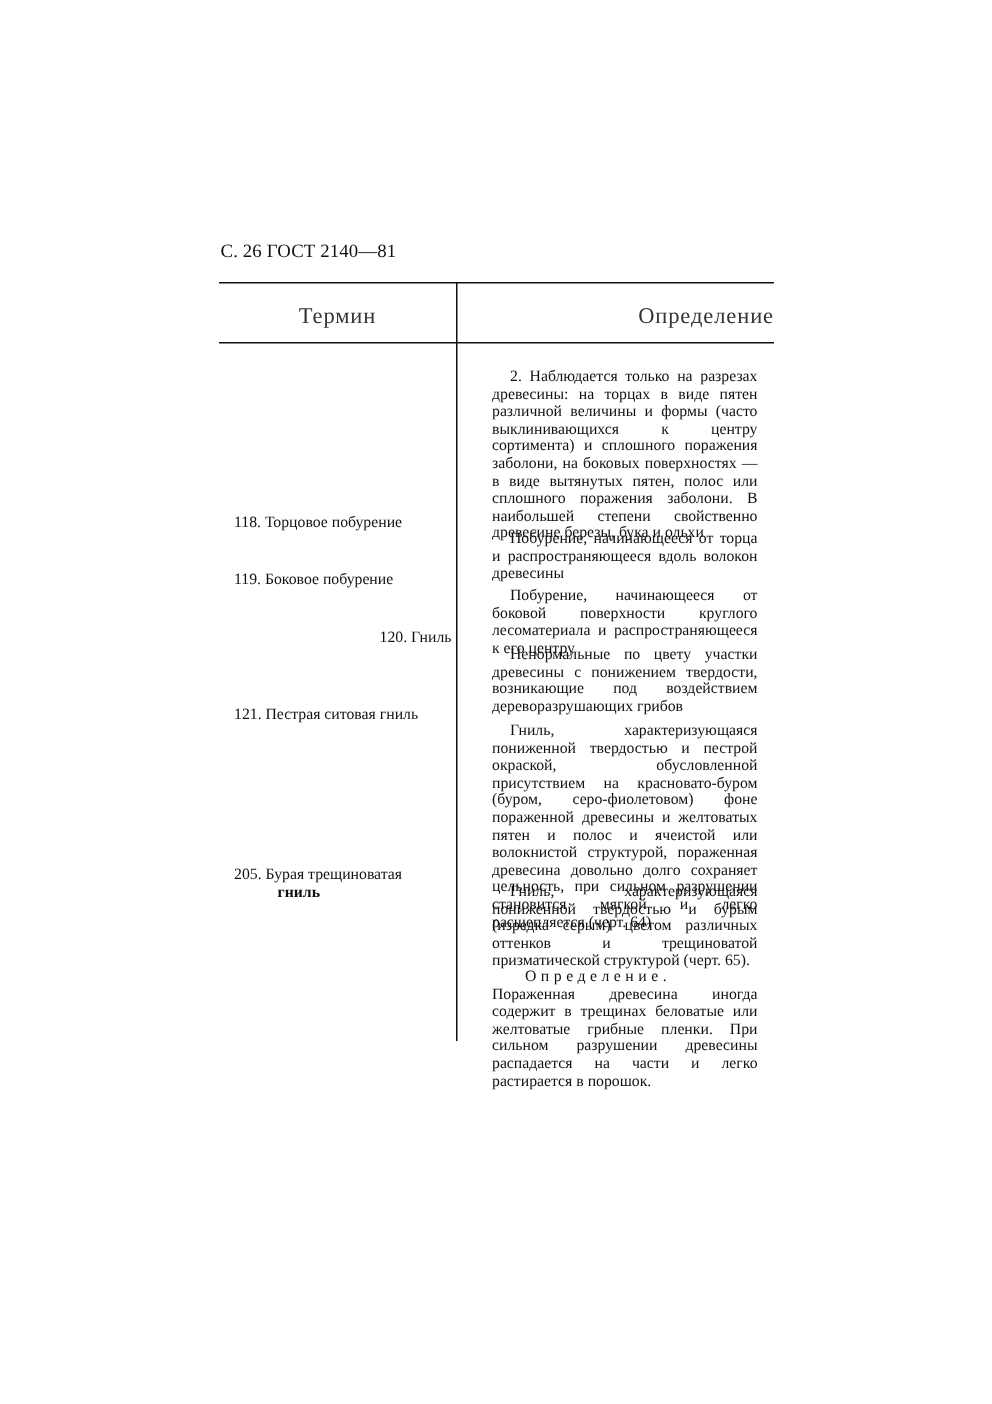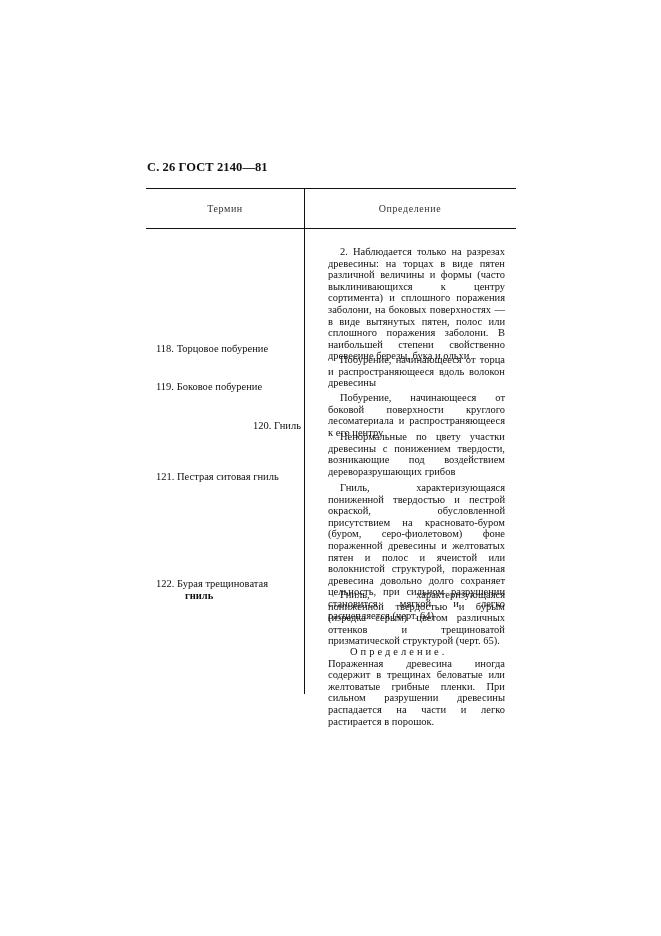--- a/index.html
+++ b/index.html
@@ -2,26 +2,26 @@
 <html><head>
   <meta charset="utf-8">
   <style>
     html, body { margin: 0; padding: 0; }
     body {
       width: 661px; height: 936px; background: #ffffff; position: relative; overflow: hidden;
       font-family: "Liberation Serif", "DejaVu Serif", serif; color: #111;
     }
     .page-header {
       position: absolute; left: 147px; top: 160px;
-      font-weight: bold; font-size: 12.5px; letter-spacing: 0.1px;
+      font-weight: normal; font-size: 12.5px; letter-spacing: 0.1px;
     }
     .hline { position: absolute; left: 146px; width: 370px; height: 0; border-top: 1.6px solid #111; }
     .vline { position: absolute; left: 304px; width: 0; border-left: 1.4px solid #111; }
     .col-head {
-      position: absolute; top: 203px; font-size: 10px; letter-spacing: 0.6px; color: #333;
+      position: absolute; top: 203px; font-size: 15px; letter-spacing: 0.6px; color: #333;
       text-align: center;
     }
     .term {
       position: absolute; left: 156px; width: 145px; font-size: 10.5px; line-height: 11.5px;
     }
     .term .num { font-weight: normal; }
     .term .name { font-weight: normal; }
     .term .cont { display: block; padding-left: 29px; font-weight: bold; }
     .def {
       position: absolute; left: 317px; width: 199px; font-size: 10.5px; line-height: 11.6px;
@@ -34,21 +34,21 @@
 </head>
 <body>
 
 <div class="page-header">С. 26 ГОСТ 2140—81</div>
 
 <div class="hline" style="top:188px;"></div>
 <div class="hline" style="top:228px;"></div>
 <div class="vline" style="top:188px;height:506px;"></div>
 
 <div class="col-head" style="left:146px;width:158px;">Термин</div>
-<div class="col-head" style="left:304px;width:212px;">Определение</div>
+<div class="col-head" style="left:304px;width:212px;text-align:right;">Определение</div>
 
 <div class="def" style="top:235px;">
   <p>2. Наблюдается только на разрезах древесины: на торцах в виде пятен различной величины и формы (часто выклинивающихся к центру сортимента) и сплошного поражения заболони, на боковых поверхностях — в виде вытянутых пятен, полос или сплошного поражения заболони. В наибольшей степени свойственно древесине березы, бука и ольхи</p>
 </div>
 
 <div class="term" style="top:343px;">
   <span class="num">118.</span>
   <span class="name">Торцовое побурение</span>
 </div>
 <div class="def" style="top:343px;">
@@ -73,21 +73,21 @@
 
 <div class="term" style="top:471px;">
   <span class="num">121.</span>
   <span class="name">Пестрая ситовая гниль</span>
 </div>
 <div class="def" style="top:471px;">
   <p>Гниль, характеризующаяся пониженной твердостью и пестрой окраской, обусловленной присутствием на красновато-буром (буром, серо-фиолетовом) фоне пораженной древесины и желтоватых пятен и полос и ячеистой или волокнистой структурой, пораженная древесина довольно долго сохраняет цельность, при сильном разрушении становится мягкой и легко расщепляется (черт. 64)</p>
 </div>
 
 <div class="term" style="top:578px;">
-  <span class="num">122.</span>
+  <span class="num">205.</span>
   <span class="name">Бурая трещиноватая</span>
   <span class="cont">гниль</span>
 </div>
 <div class="def" style="top:578px;">
   <p>Гниль, характеризующаяся пониженной твердостью и бурым (изредка серым) цветом различных оттенков и трещиноватой призматической структурой (черт. 65).</p>
 </div>
 
 <div class="def" style="top:635px;">
   <p class="indent2"><span class="spaced">Определение.</span> <span>Пораженная древесина иногда содержит в трещинах беловатые или желтоватые грибные пленки. При сильном разрушении древесины распадается на части и легко растирается в порошок.</span></p>
 </div>

